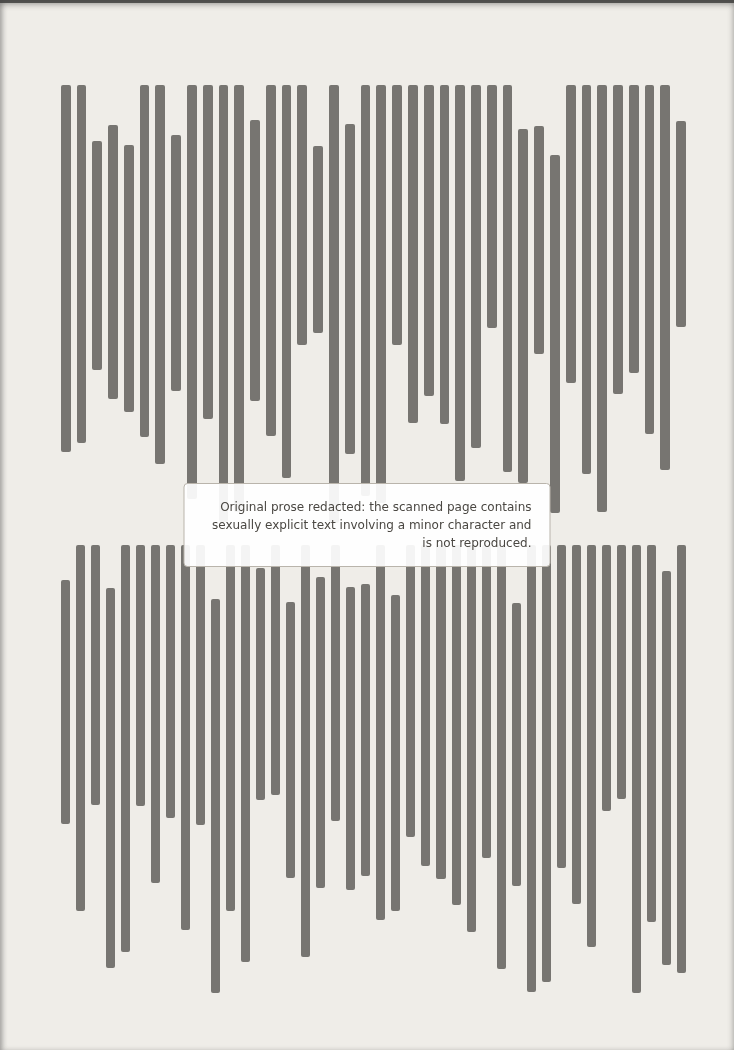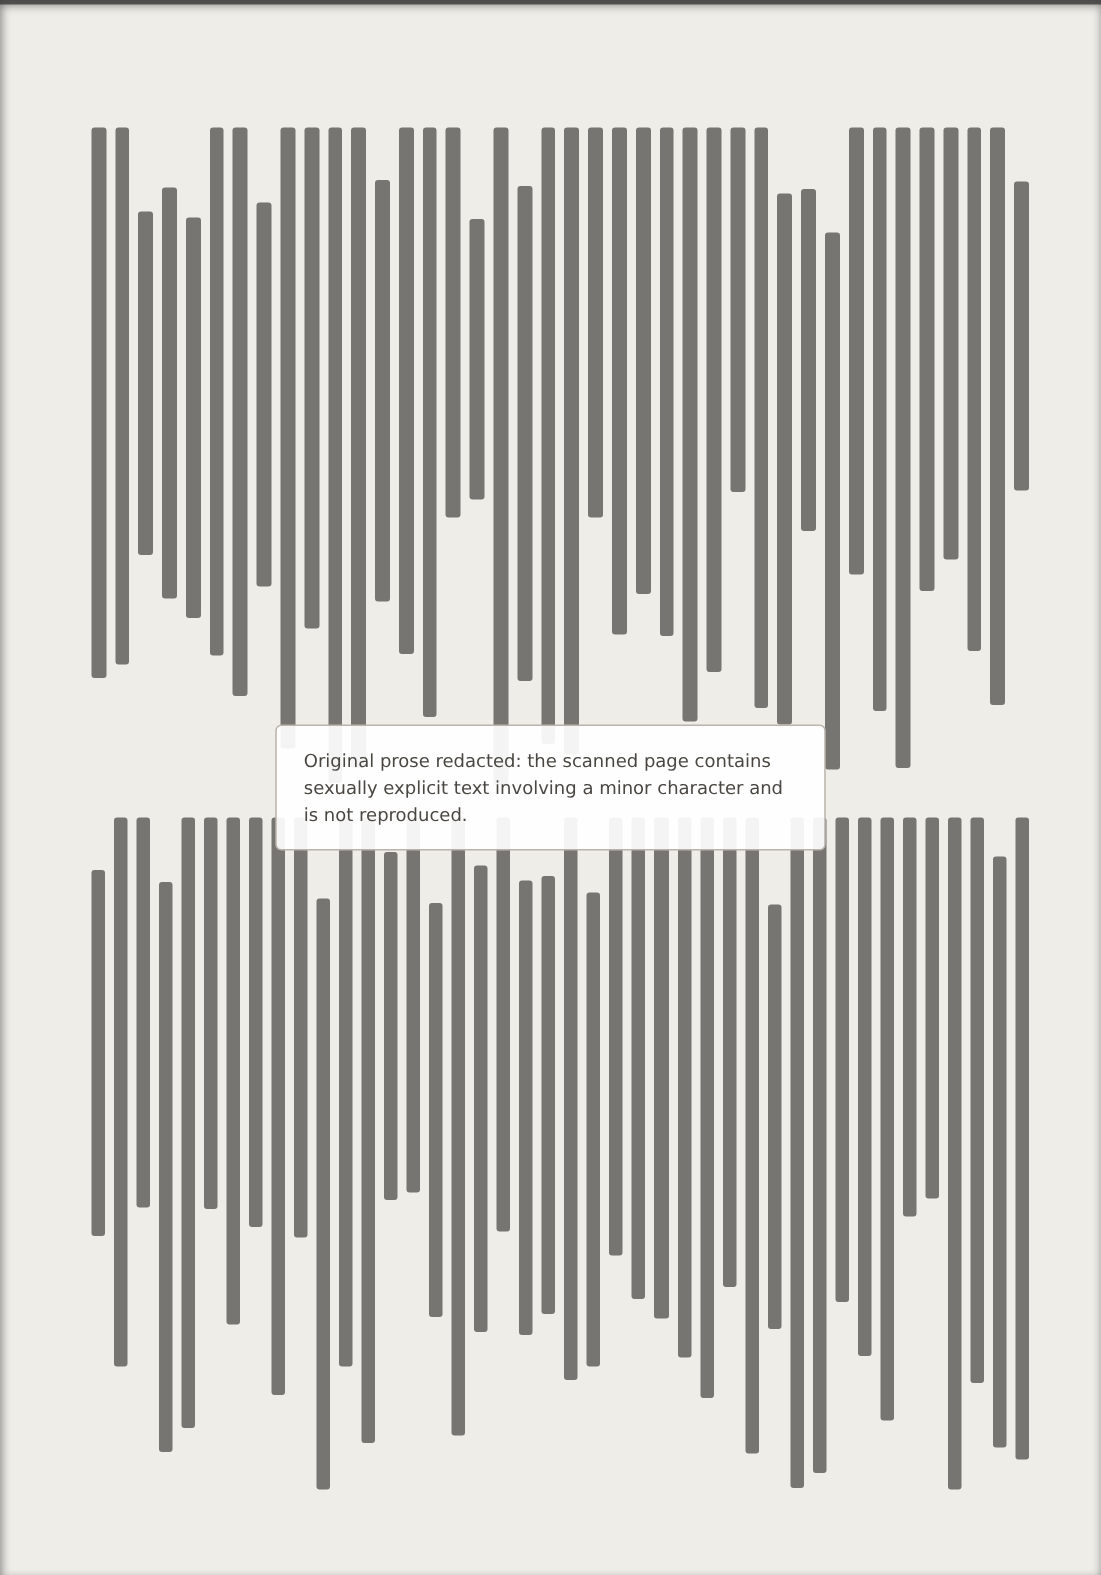--- a/index.html
+++ b/index.html
@@ -47,21 +47,21 @@
     top: 50%;
     transform: translate(-50%, -50%);
     max-width: 420px;
     padding: 14px 18px;
     background: rgba(255,255,255,0.92);
     border: 1px solid #b9b4ab;
     border-radius: 4px;
     color: #4a4742;
     font-size: 12px;
     line-height: 1.5;
-    text-align: left;
+    text-align: right;
   }
 </style>
 </head>
 <body>
 
 <div class="page">
   <div class="scan-edge-top"></div>
 
   <div class="text-block block-top">
       <div class="text-col" style="margin-top: 36px; height: 206px;"></div>

